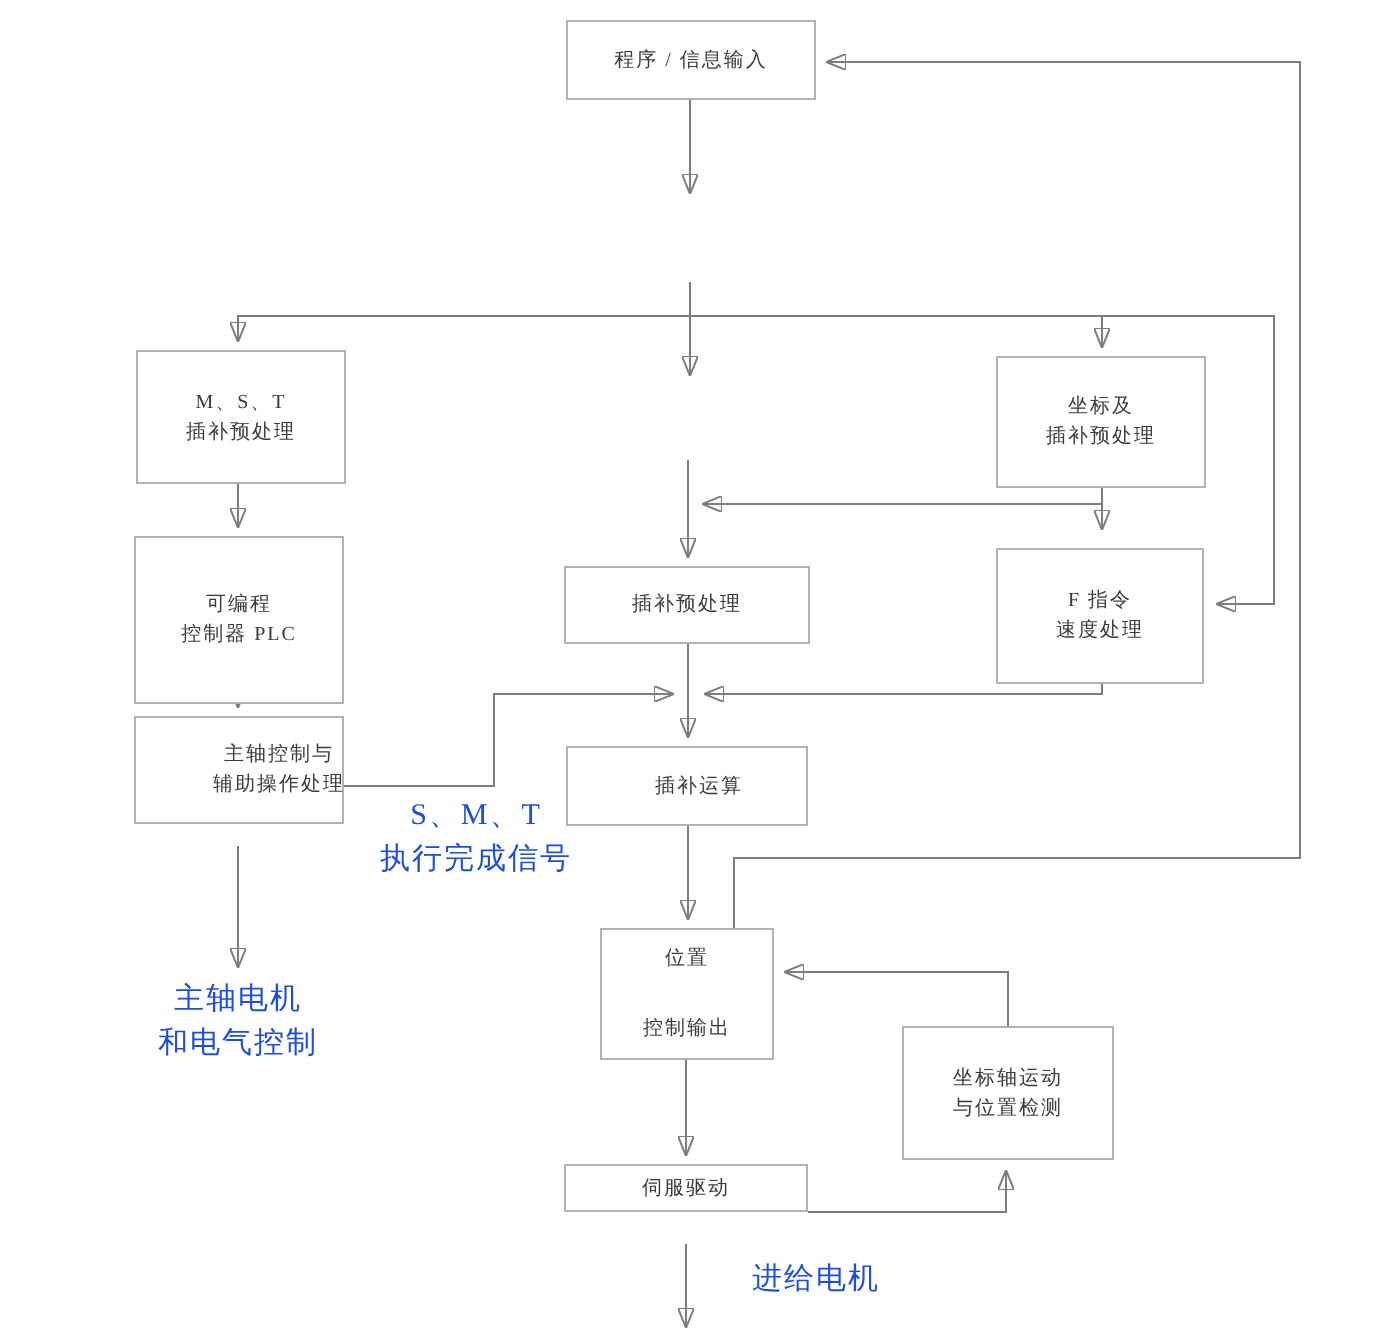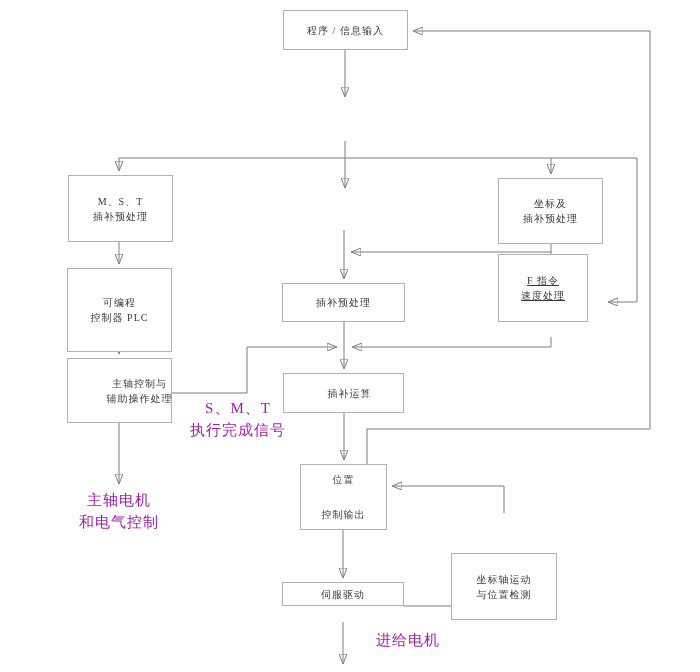--- a/index.html
+++ b/index.html
@@ -12,21 +12,21 @@
   .box{
     position:absolute;box-sizing:border-box;background:#ffffff;
     border:1px solid #b2b2b2;
     display:flex;flex-direction:column;align-items:center;justify-content:center;
     font-size:10px;line-height:1.5;color:#3a3a3a;letter-spacing:1px;
     text-align:center;white-space:nowrap;
   }
   .flabel{
     position:absolute;box-sizing:border-box;
     display:flex;flex-direction:column;align-items:center;justify-content:flex-start;
-    font-size:15px;line-height:1.45;color:#a21caf;letter-spacing:1px;
+    font-size:15px;line-height:1.45;color:#1d4ed8;letter-spacing:1px;
     text-align:center;white-space:nowrap;
   }
 </style>
 </head>
 <body>
 
 <div id="stage">
 
   <svg id="connector-layer" viewBox="0 0 700 672" xmlns="http://www.w3.org/2000/svg">
     <defs>
@@ -74,40 +74,40 @@
 
   <div class="box" style="left:67px;top:268px;width:105px;height:84px;">
     <span>可编程</span>
     <span>控制器 PLC</span>
   </div>
 
   <div class="box" style="left:282px;top:283px;width:123px;height:39px;">
     <span>插补预处理</span>
   </div>
 
-  <div class="box" style="left:498px;top:254px;width:90px;height:68px;text-decoration:underline;">
+  <div class="box" style="left:498px;top:274px;width:104px;height:68px;">
     <span>F 指令</span>
     <span>速度处理</span>
   </div>
 
-  <div class="box" style="left:67px;top:358px;width:105px;height:65px;padding-left:40px;">
+  <div class="box" style="left:67px;top:358px;width:105px;height:54px;padding-left:40px;">
     <span>主轴控制与</span>
     <span>辅助操作处理</span>
   </div>
 
   <div class="box" style="left:283px;top:373px;width:121px;height:40px;padding-left:12px;">
     <span>插补运算</span>
   </div>
 
   <div class="box" style="left:300px;top:464px;width:87px;height:66px;gap:20px;">
     <span>位置</span>
     <span>控制输出</span>
   </div>
 
-  <div class="box" style="left:451px;top:513px;width:106px;height:67px;margin-top:40px;">
+  <div class="box" style="left:451px;top:513px;width:106px;height:67px;">
     <span>坐标轴运动</span>
     <span>与位置检测</span>
   </div>
 
   <div class="box" style="left:282px;top:582px;width:122px;height:24px;">
     <span>伺服驱动</span>
   </div>
 
   <div class="flabel" style="left:182px;top:398px;width:112px;">
     <span>S、M、T</span>

